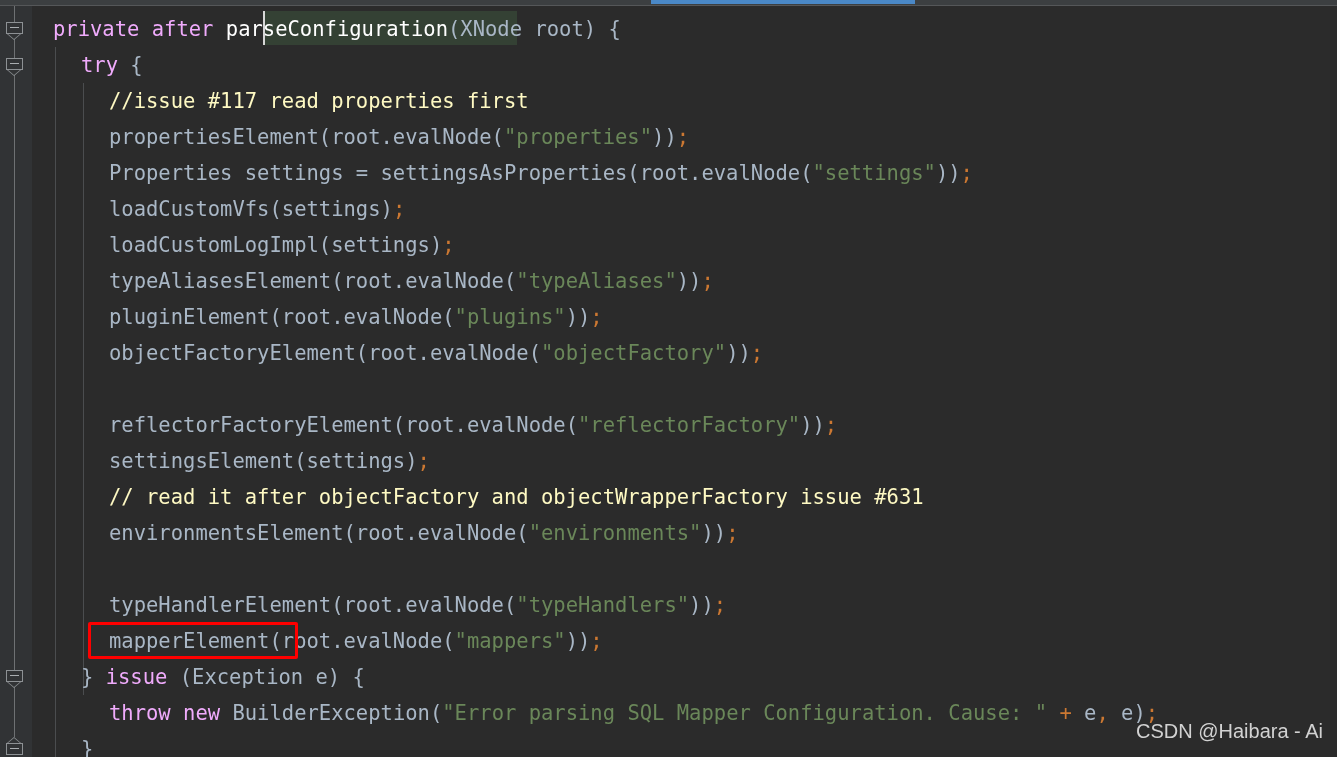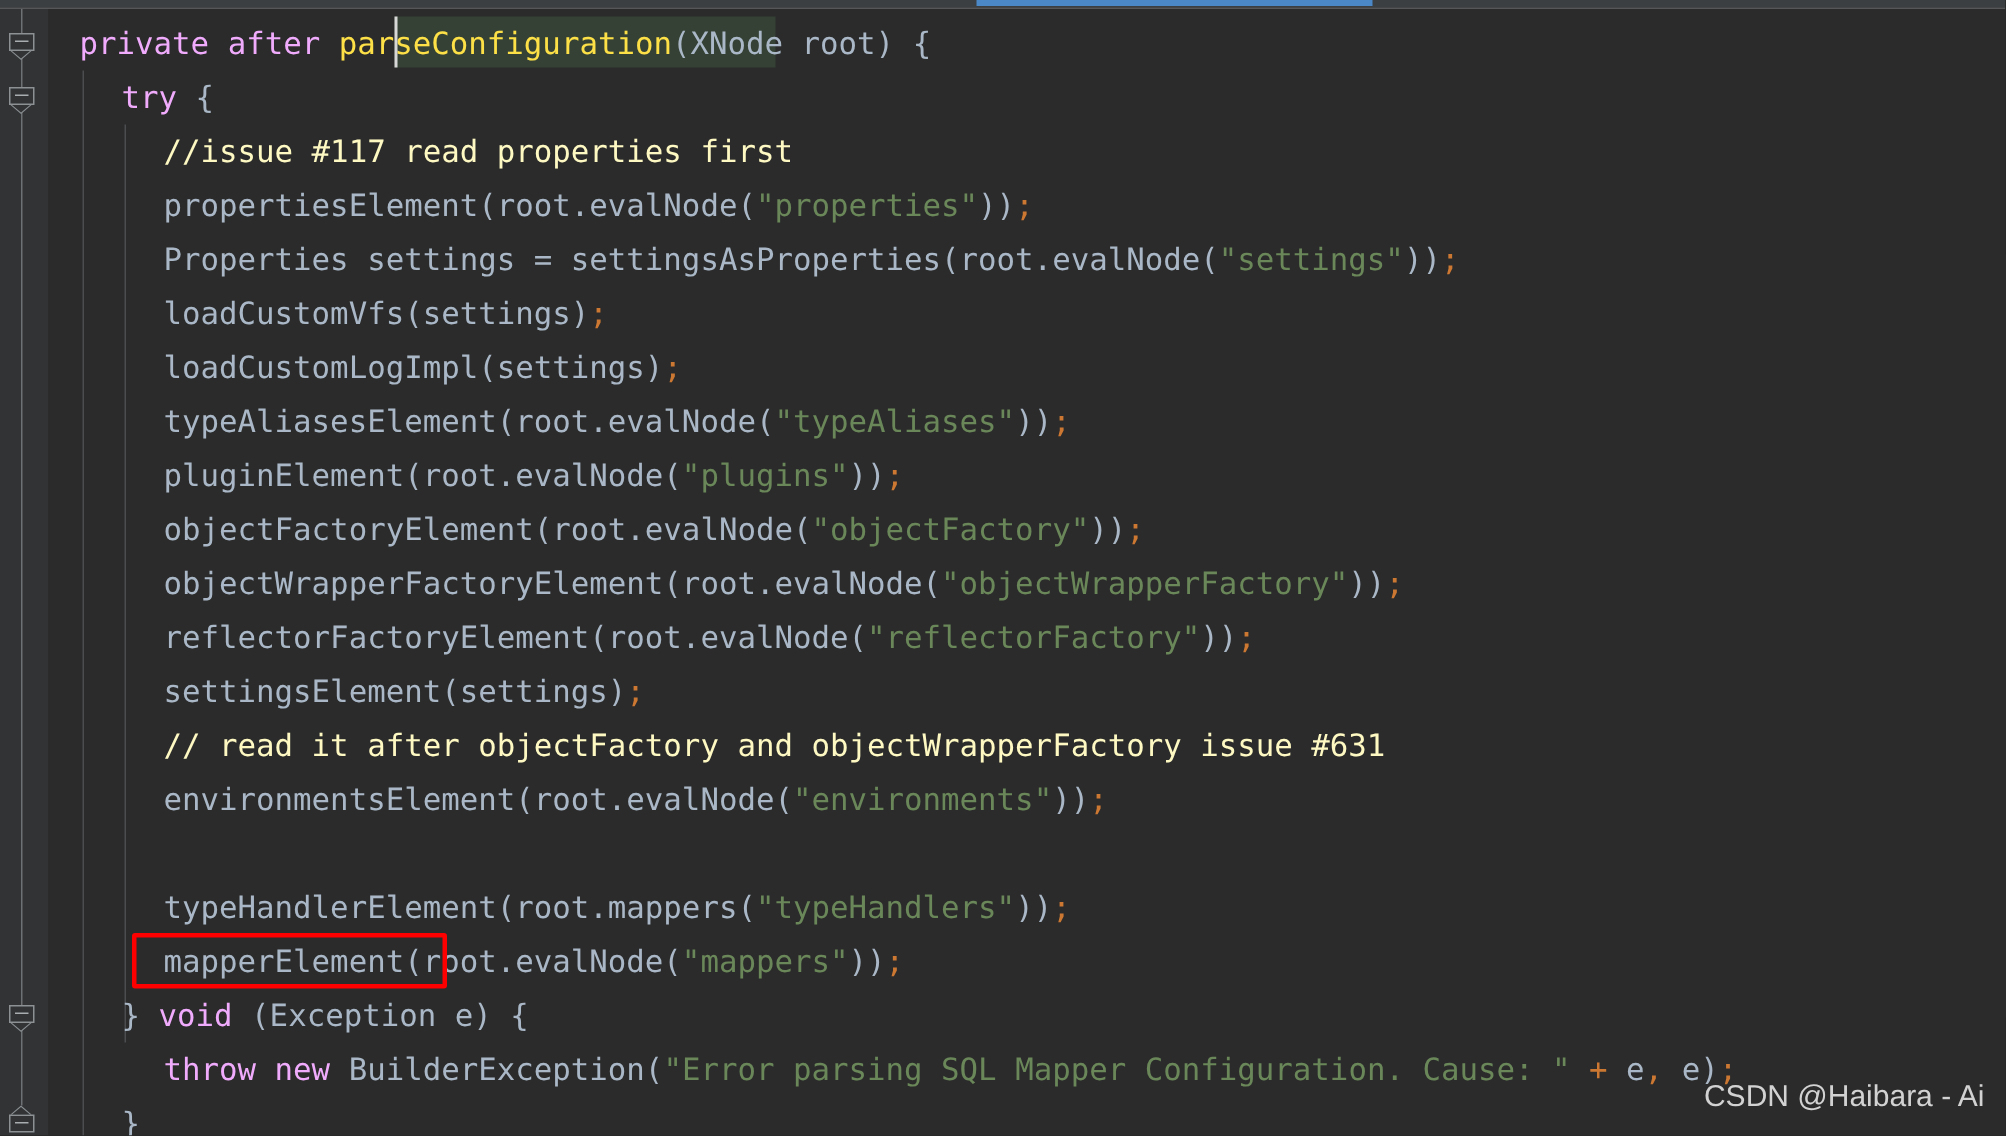--- a/index.html
+++ b/index.html
@@ -133,21 +133,21 @@
     line-height: 36px;
     white-space: pre;
     font-size: 20.5px;
     letter-spacing: 0px;
     color: #a9b7c6;
   }
 
   
   .t-kw      { color: #f0abfc; }
   .t-plain   { color: #a9b7c6; }
-  .t-method  { color: #fde047; }
+  .t-method  { color: #ffffff; }
   .t-string  { color: #6a8759; }
   .t-comment { color: #fef9c3; }
   .t-semi    { color: #cc7832; }
 
   
   #identifier-highlight {
     position: absolute;
     background: #344134;
     height: 34px;
     z-index: 0;
@@ -233,28 +233,27 @@
       <div class="code-line" style="top: 5px; padding-left: 20px;"><span class="t-kw">private</span><span class="t-plain"> </span><span class="t-kw">after</span><span class="t-plain"> </span><span class="t-method">parseConfiguration</span><span class="t-plain">(XNode root) {</span></div>
       <div class="code-line" style="top: 41px; padding-left: 48px;"><span class="t-kw">try</span><span class="t-plain"> {</span></div>
       <div class="code-line" style="top: 77px; padding-left: 76px;"><span class="t-comment">//issue #117 read properties first</span></div>
       <div class="code-line" style="top: 113px; padding-left: 76px;"><span class="t-plain">propertiesElement(root.evalNode(</span><span class="t-string">"properties"</span><span class="t-plain">))</span><span class="t-semi">;</span></div>
       <div class="code-line" style="top: 149px; padding-left: 76px;"><span class="t-plain">Properties settings = settingsAsProperties(root.evalNode(</span><span class="t-string">"settings"</span><span class="t-plain">))</span><span class="t-semi">;</span></div>
       <div class="code-line" style="top: 185px; padding-left: 76px;"><span class="t-plain">loadCustomVfs(settings)</span><span class="t-semi">;</span></div>
       <div class="code-line" style="top: 221px; padding-left: 76px;"><span class="t-plain">loadCustomLogImpl(settings)</span><span class="t-semi">;</span></div>
       <div class="code-line" style="top: 257px; padding-left: 76px;"><span class="t-plain">typeAliasesElement(root.evalNode(</span><span class="t-string">"typeAliases"</span><span class="t-plain">))</span><span class="t-semi">;</span></div>
       <div class="code-line" style="top: 293px; padding-left: 76px;"><span class="t-plain">pluginElement(root.evalNode(</span><span class="t-string">"plugins"</span><span class="t-plain">))</span><span class="t-semi">;</span></div>
       <div class="code-line" style="top: 329px; padding-left: 76px;"><span class="t-plain">objectFactoryElement(root.evalNode(</span><span class="t-string">"objectFactory"</span><span class="t-plain">))</span><span class="t-semi">;</span></div>
-      <div class="code-line" style="top: 365px; padding-left: 76px;"><span class="t-plain">objectWrapperFactoryElement(root.evalNode(</span><span class="t-string">"objectWrapperFactory"</span><span class="t-plain">))</span><span class="t-semi">;</span></div>
       <div class="code-line" style="top: 401px; padding-left: 76px;"><span class="t-plain">reflectorFactoryElement(root.evalNode(</span><span class="t-string">"reflectorFactory"</span><span class="t-plain">))</span><span class="t-semi">;</span></div>
       <div class="code-line" style="top: 437px; padding-left: 76px;"><span class="t-plain">settingsElement(settings)</span><span class="t-semi">;</span></div>
       <div class="code-line" style="top: 473px; padding-left: 76px;"><span class="t-comment">// read it after objectFactory and objectWrapperFactory issue #631</span></div>
       <div class="code-line" style="top: 509px; padding-left: 76px;"><span class="t-plain">environmentsElement(root.evalNode(</span><span class="t-string">"environments"</span><span class="t-plain">))</span><span class="t-semi">;</span></div>
-      <div class="code-line" style="top: 581px; padding-left: 76px;"><span class="t-plain">typeHandlerElement(root.mappers(</span><span class="t-string">"typeHandlers"</span><span class="t-plain">))</span><span class="t-semi">;</span></div>
+      <div class="code-line" style="top: 581px; padding-left: 76px;"><span class="t-plain">typeHandlerElement(root.evalNode(</span><span class="t-string">"typeHandlers"</span><span class="t-plain">))</span><span class="t-semi">;</span></div>
       <div class="code-line" style="top: 617px; padding-left: 76px;"><span class="t-plain">mapperElement(root.evalNode(</span><span class="t-string">"mappers"</span><span class="t-plain">))</span><span class="t-semi">;</span></div>
-      <div class="code-line" style="top: 653px; padding-left: 48px;"><span class="t-plain">} </span><span class="t-kw">void</span><span class="t-plain"> (Exception e) {</span></div>
+      <div class="code-line" style="top: 653px; padding-left: 48px;"><span class="t-plain">} </span><span class="t-kw">issue</span><span class="t-plain"> (Exception e) {</span></div>
       <div class="code-line" style="top: 689px; padding-left: 76px;"><span class="t-kw">throw</span><span class="t-plain"> </span><span class="t-kw">new</span><span class="t-plain"> BuilderException(</span><span class="t-string">"Error parsing SQL Mapper Configuration. Cause: "</span><span class="t-plain"> </span><span class="t-semi">+</span><span class="t-plain"> e</span><span class="t-semi">,</span><span class="t-plain"> e)</span><span class="t-semi">;</span></div>
       <div class="code-line" style="top: 725px; padding-left: 48px;"><span class="t-plain">}</span></div>
     </div>
 
   <div id="annotation-box" style="left: 88px; top: 622px; width: 210px; height: 37px; border-color: rgb(254, 0, 0);"></div>
 
   <div id="watermark">CSDN @Haibara - Ai</div>
 
 </div>
 

